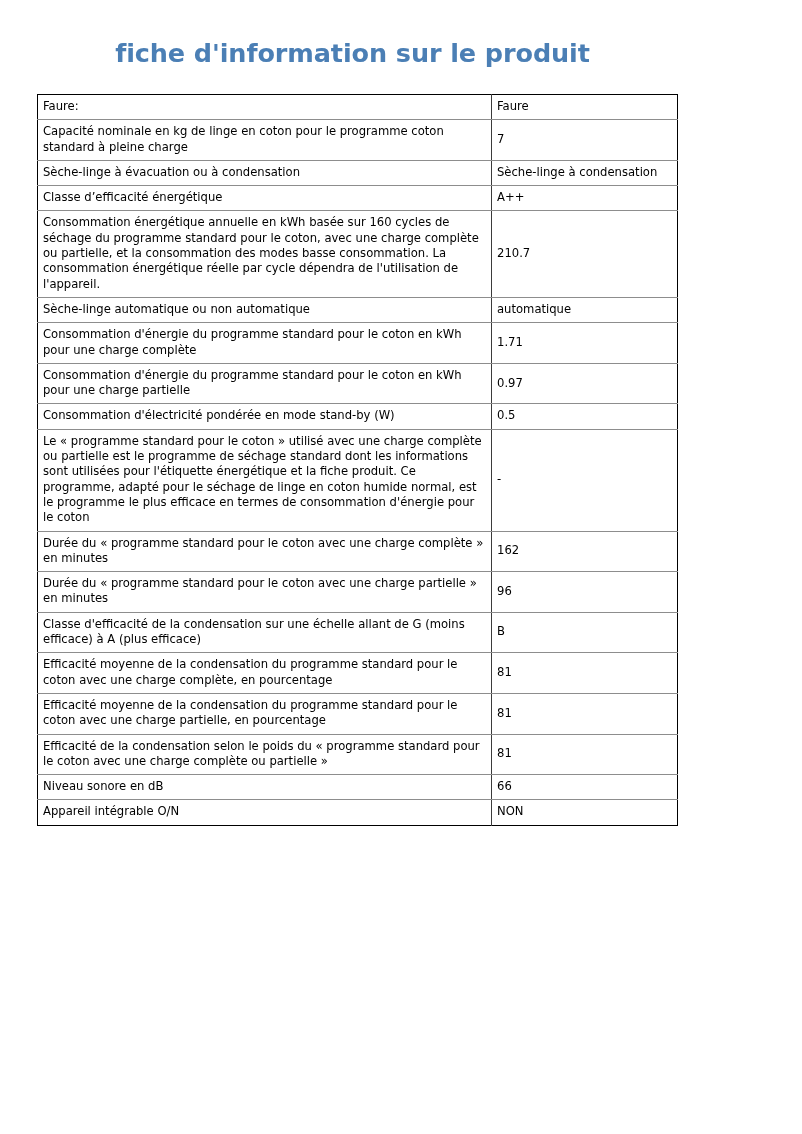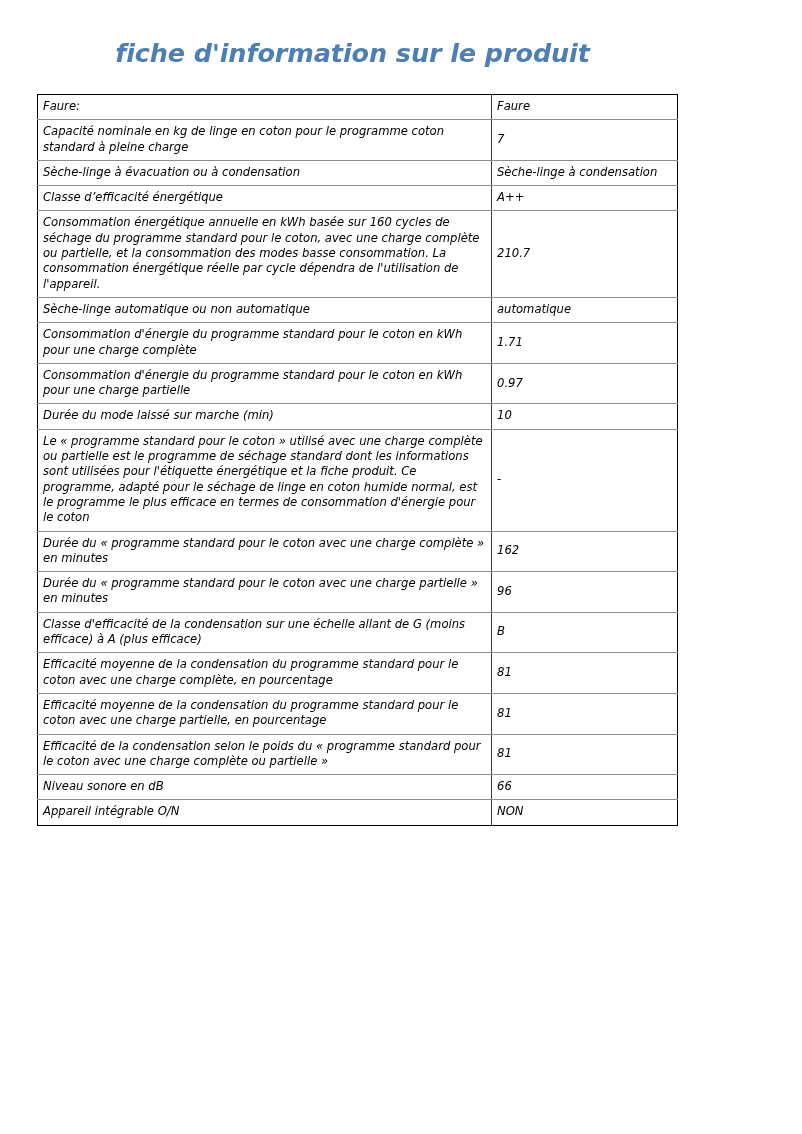--- a/index.html
+++ b/index.html
@@ -14,21 +14,20 @@
     color: #000000;
     position: relative;
     overflow: hidden;
   }
 
   .page {
     width: 638px;
     height: 1134px;
     box-sizing: border-box;
     position: relative;
-    font-style: italic;
   }
 
   .doc-title {
     position: absolute;
     left: 0;
     top: 38px;
     width: 705px;
     text-align: center;
     font-size: 25.5px;
     font-weight: bold;
@@ -117,22 +116,22 @@
           </tr>
           <tr>
             <td class="label">Consommation d'énergie du programme standard pour le coton en kWh pour une charge complète</td>
             <td class="val">1.71</td>
           </tr>
           <tr>
             <td class="label">Consommation d'énergie du programme standard pour le coton en kWh pour une charge partielle</td>
             <td class="val">0.97</td>
           </tr>
           <tr>
-            <td class="label">Durée du mode laissé sur marche (min)</td>
-            <td class="val">10</td>
+            <td class="label">Consommation d'électricité pondérée en mode stand-by (W)</td>
+            <td class="val">0.5</td>
           </tr>
           <tr>
             <td class="label">Le « programme standard pour le coton » utilisé avec une charge complète ou partielle est le programme de séchage standard dont les informations sont utilisées pour l'étiquette énergétique et la fiche produit. Ce programme, adapté pour le séchage de linge en coton humide normal, est le programme le plus efficace en termes de consommation d'énergie pour le coton</td>
             <td class="val">-</td>
           </tr>
           <tr>
             <td class="label">Durée du « programme standard pour le coton avec une charge complète » en minutes</td>
             <td class="val">162</td>
           </tr>
           <tr>

